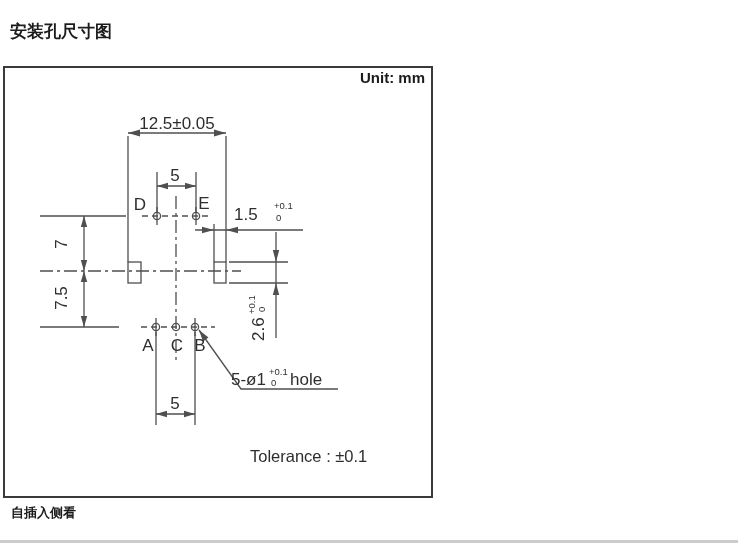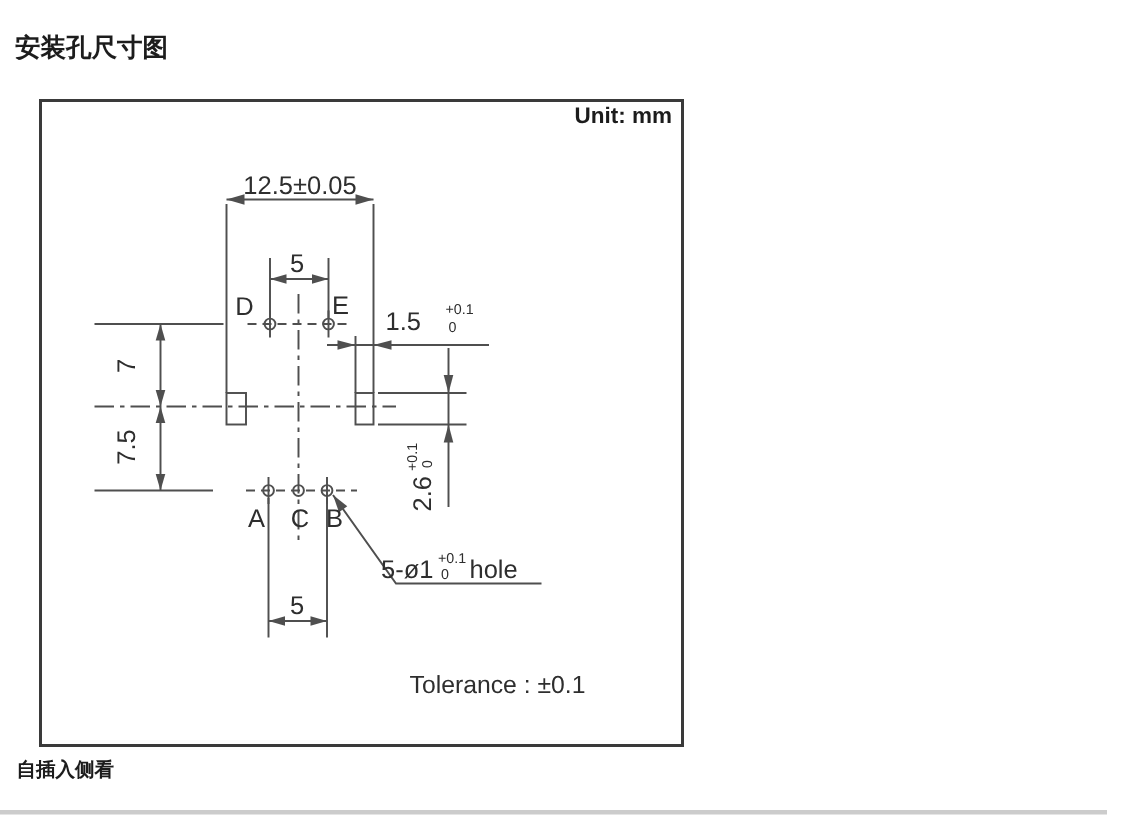--- a/index.html
+++ b/index.html
@@ -1,19 +1,19 @@
 <!DOCTYPE html>
 <html><head>
 <meta charset="utf-8">
 <style>
   html,body{margin:0;padding:0;background:#ffffff;width:750px;height:554px;
     font-family:"Liberation Sans", sans-serif;color:#2e2e2e;overflow:hidden;}
   .page{position:relative;width:750px;height:554px;background:#fff;border-radius:22px;}
   .title{position:absolute;left:10px;top:20px;font-size:17px;font-weight:bold;color:#1c1c1c;margin:0;}
-  .panel{position:absolute;left:26px;top:66px;width:430px;height:432px;border:2px solid #3a3a3a;
+  .panel{position:absolute;left:3px;top:66px;width:430px;height:432px;border:2px solid #3a3a3a;
     box-sizing:border-box;background:#fff;}
   .unit{position:absolute;top:1px;right:6px;font-size:15px;font-weight:600;color:#1c1c1c;}
   .drawing-svg{position:absolute;left:0;top:0;}
   .caption{position:absolute;left:11px;top:504px;font-size:13px;font-weight:bold;color:#1c1c1c;font-family:Liberation Serif, serif;}
   .divider{position:absolute;left:0;top:540px;width:738px;height:3px;background:#cccccc;}
   svg text{fill:#2e2e2e;font-family:"Liberation Sans", sans-serif;}
   .dim-t{font-size:17px;}
   .tol-t{font-size:9.5px;}
   .lbl-t{font-size:17px;}
   .note-t{font-size:17px;}

